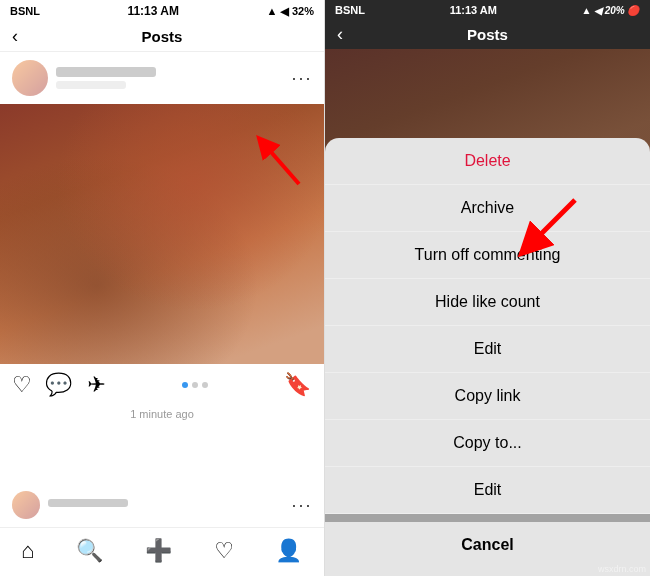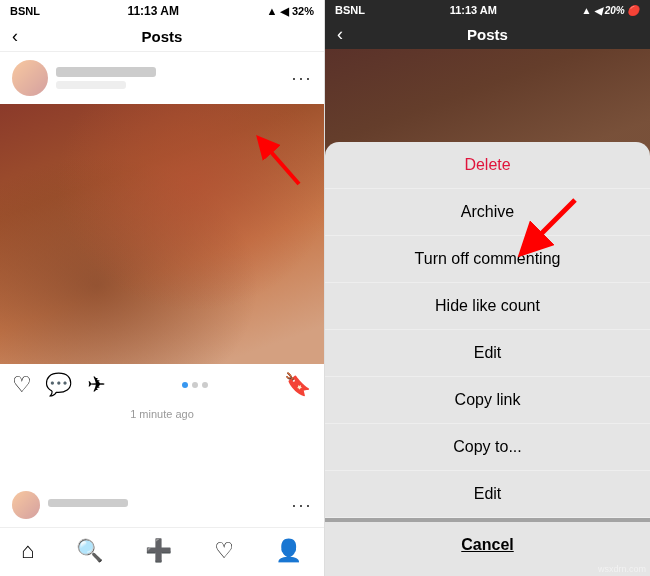--- a/index.html
+++ b/index.html
@@ -194,21 +194,21 @@
       padding: 14px 0;
       text-align: center;
       font-size: 16px;
       border-bottom: 1px solid #eee;
       cursor: pointer;
       color: #000;
     }
     .sheet-item:last-child { border-bottom: none; }
     .sheet-item.delete { color: #e0143c; font-weight: 500; }
     .sheet-item.archive { color: #000; }
-    .sheet-item.cancel { color: #000; font-weight: 600; border-top: 4px solid #a3a3a3; text-decoration: underline; }
+    .sheet-item.cancel { color: #000; font-weight: 600; border-top: 8px solid #a3a3a3; }
 
     
     .right-arrow-container {
       position: absolute;
       top: 190px;
       right: 60px;
       z-index: 20;
       pointer-events: none;
     }
   </style>

